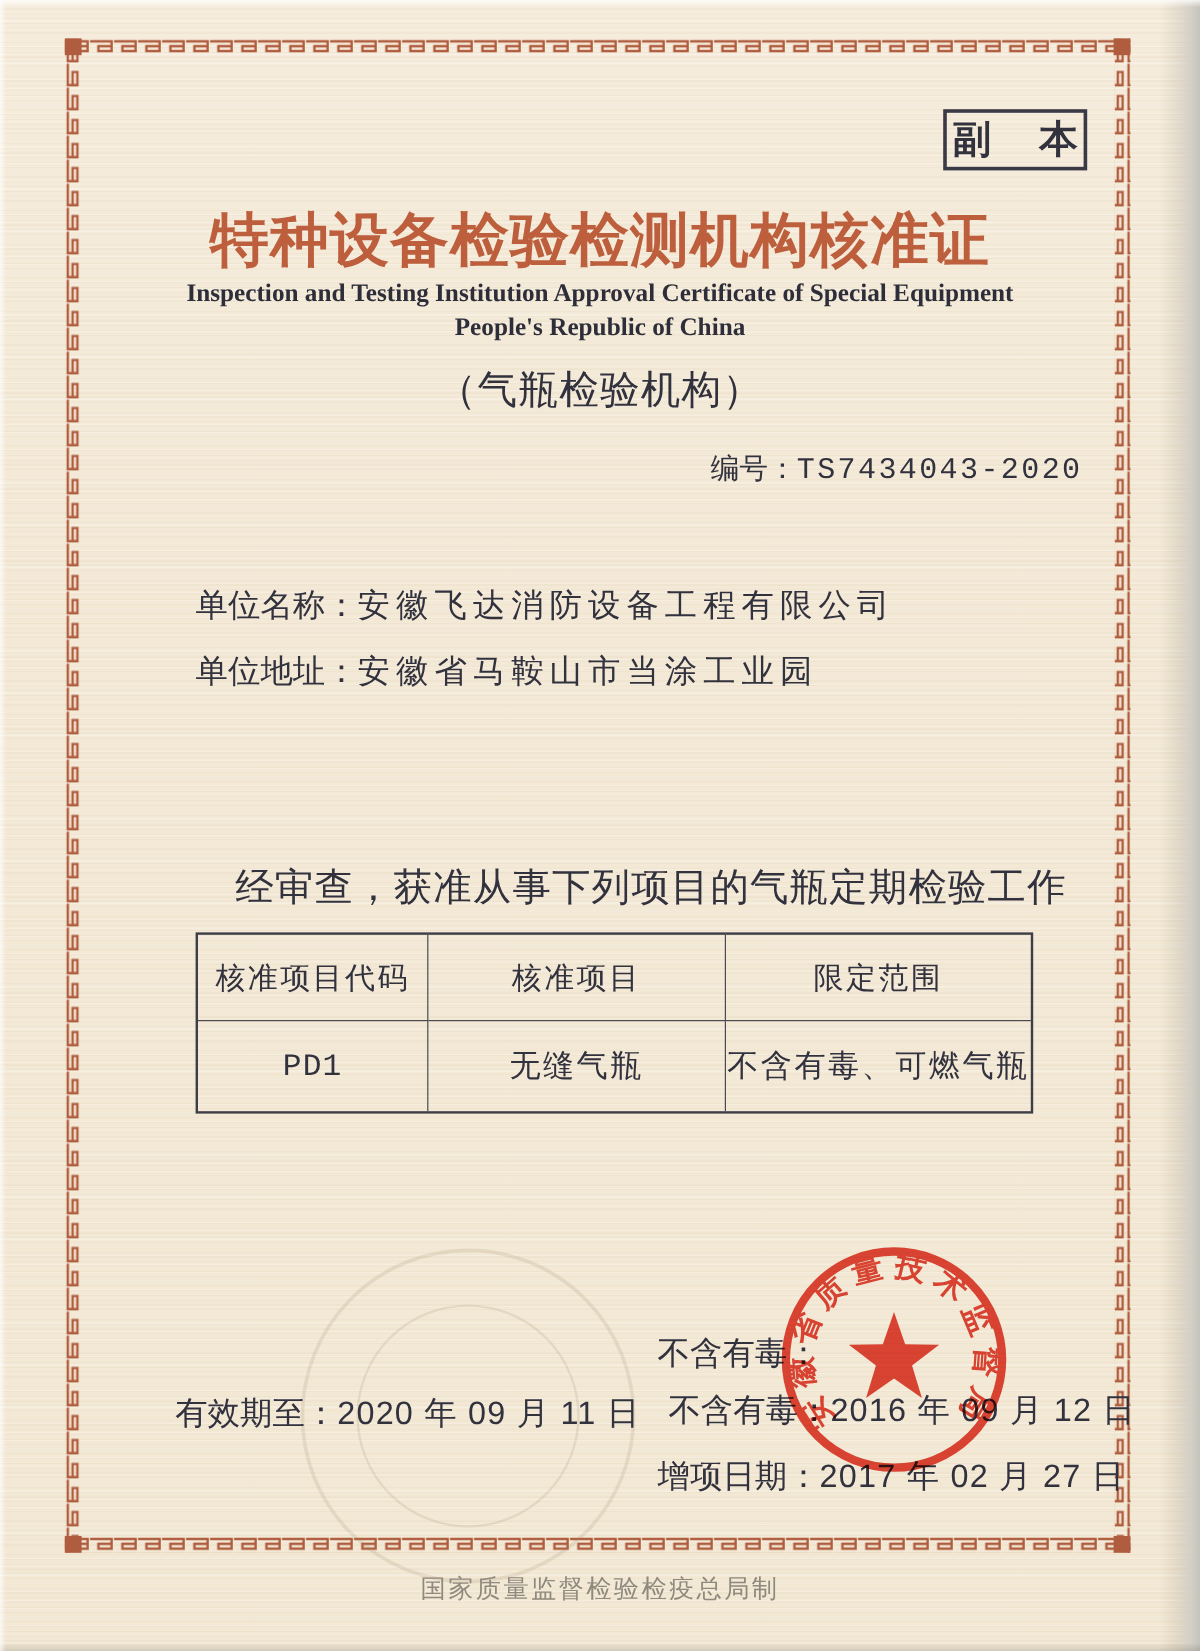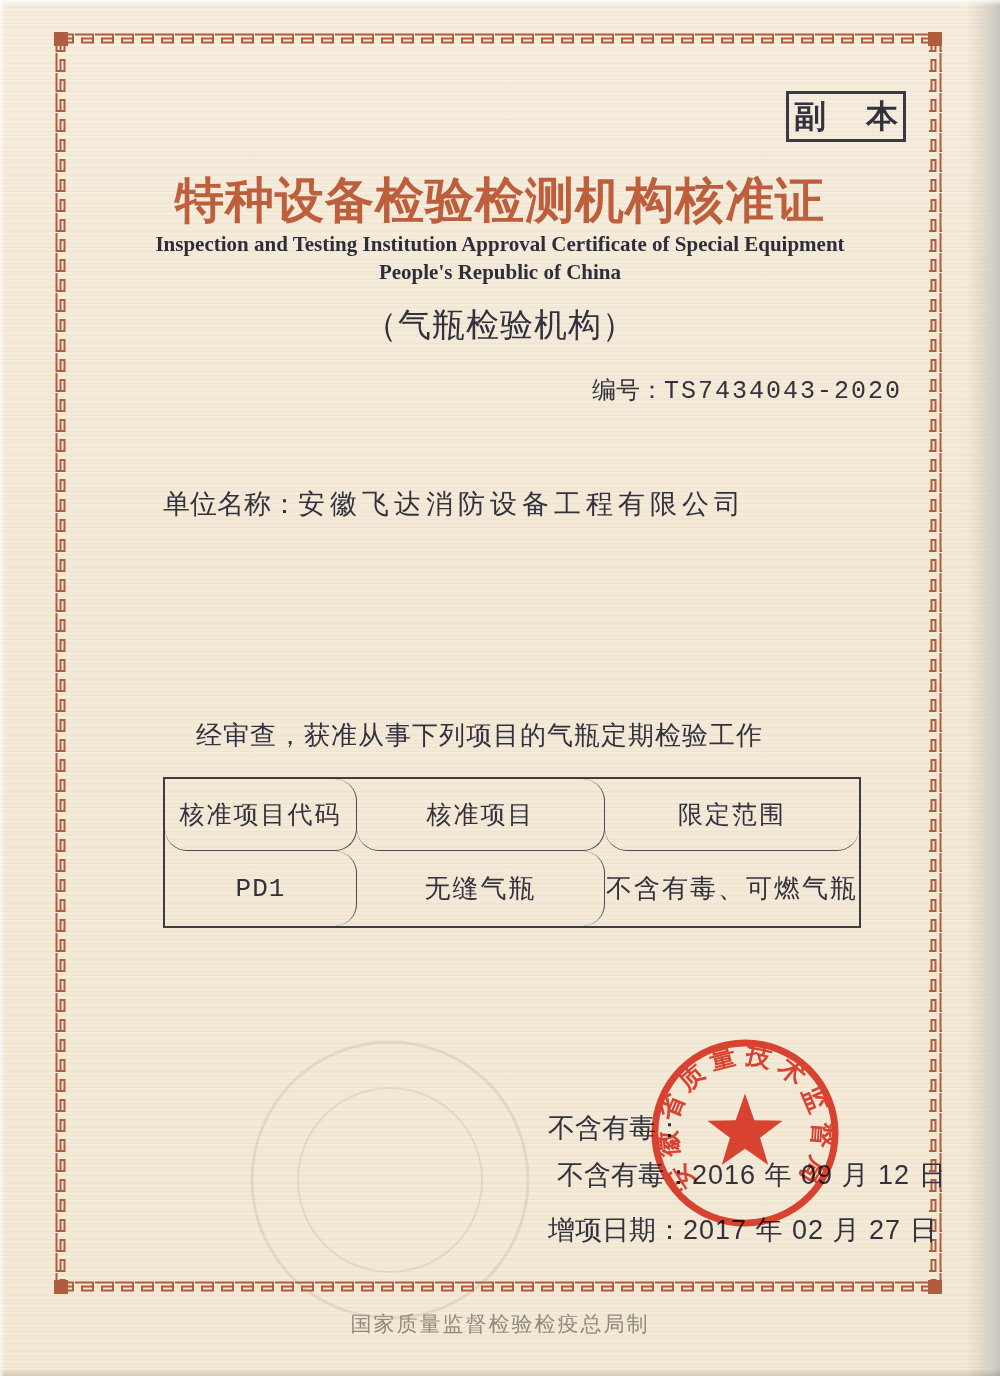--- a/index.html
+++ b/index.html
@@ -28,31 +28,31 @@
   .title-cn2{top:168px;font-size:49px;font-weight:bold;color:#bd5f3d;letter-spacing:1px;}
   .title-en1{top:232px;font-size:21px;font-weight:bold;color:#2e2e3a;}
   .title-en2{top:260px;font-size:21px;font-weight:bold;color:#2e2e3a;}
   .inst-type{top:303px;font-size:33px;color:#32323e;letter-spacing:1px;}
   .number-line{left:592px;top:374px;font-size:24px;}
   .number-line .val{font-family:"Liberation Mono","DejaVu Sans Mono",monospace;font-size:25px;letter-spacing:2px;}
   .field-line{font-size:27px;text-align:right;}
   .field-line .val{letter-spacing:5px;}
   .unit-name{left:163px;top:486px;}
   .unit-addr{left:163px;top:541px;}
-  .statement{left:196px;top:718px;font-size:26px;letter-spacing:1px;}
+  .statement{left:196px;top:718px;font-size:32px;letter-spacing:1px;}
   
   .grid-table{
     left:163px;top:777px;width:694px;
     display:grid;grid-template-columns:192px 248px 254px;grid-template-rows:72px 75px;
     border:2.5px solid #3d3d46;background:transparent;
   }
   .grid-table .cell{
     display:flex;align-items:center;justify-content:center;
     font-size:25px;letter-spacing:2px;color:#32323e;
-    border-right:1.5px solid #4a4a52;border-bottom:1.5px solid #4a4a52;border-radius:22px;
+    border-right:1.5px solid #4a4a52;border-bottom:1.5px solid #4a4a52;
   }
   .grid-table .cell:nth-child(3n){border-right:none;}
   .grid-table .cell:nth-child(n+4){border-bottom:none;font-size:26px;}
   .grid-table .mono{font-family:"Liberation Mono","DejaVu Sans Mono",monospace;letter-spacing:1px;}
   
   .foot{font-size:27px;}
   .foot .val{letter-spacing:4px;}
   .foot .date{font-family:"Liberation Sans","DejaVu Sans",sans-serif;font-size:27px;letter-spacing:1px;}
   .f-approval{left:146px;top:1110px;}
   .f-valid{left:146px;top:1160px;}
@@ -112,32 +112,38 @@
   <div class="abs centered inst-type">（气瓶检验机构）</div>
   <div class="abs centered title-en2">People's Republic of China</div>
 
   <div class="abs number-line">
     <span class="lbl">编号：</span><span class="val">TS7434043-2020</span>
   </div>
 
   <div class="abs field-line unit-name">
     <span class="lbl">单位名称：</span><span class="val">安徽飞达消防设备工程有限公司</span>
   </div>
+  <div class="abs field-line unit-addr">
+    <span class="lbl">单位地址：</span><span class="val">安徽省马鞍山市当涂工业园</span>
+  </div>
 
   <div class="abs statement">经审查，获准从事下列项目的气瓶定期检验工作</div>
 
   <div class="abs grid-table">
     <div class="cell">核准项目代码</div>
     <div class="cell">核准项目</div>
     <div class="cell">限定范围</div>
     <div class="cell mono">PD1</div>
     <div class="cell">无缝气瓶</div>
     <div class="cell">不含有毒、可燃气瓶</div>
   </div>
 
+  <div class="abs foot f-valid">
+    <span class="lbl">有效期至：</span><span class="date">2020 年 09 月 11 日</span>
+  </div>
   <div class="abs foot f-issuer">
     <span class="lbl">不含有毒：</span>
   </div>
   <div class="abs foot f-issuedate">
     <span class="lbl">不含有毒：</span><span class="date">2016 年 09 月 12 日</span>
   </div>
   <div class="abs foot f-addition">
     <span class="lbl">增项日期：</span><span class="date">2017 年 02 月 27 日</span>
   </div>
 

